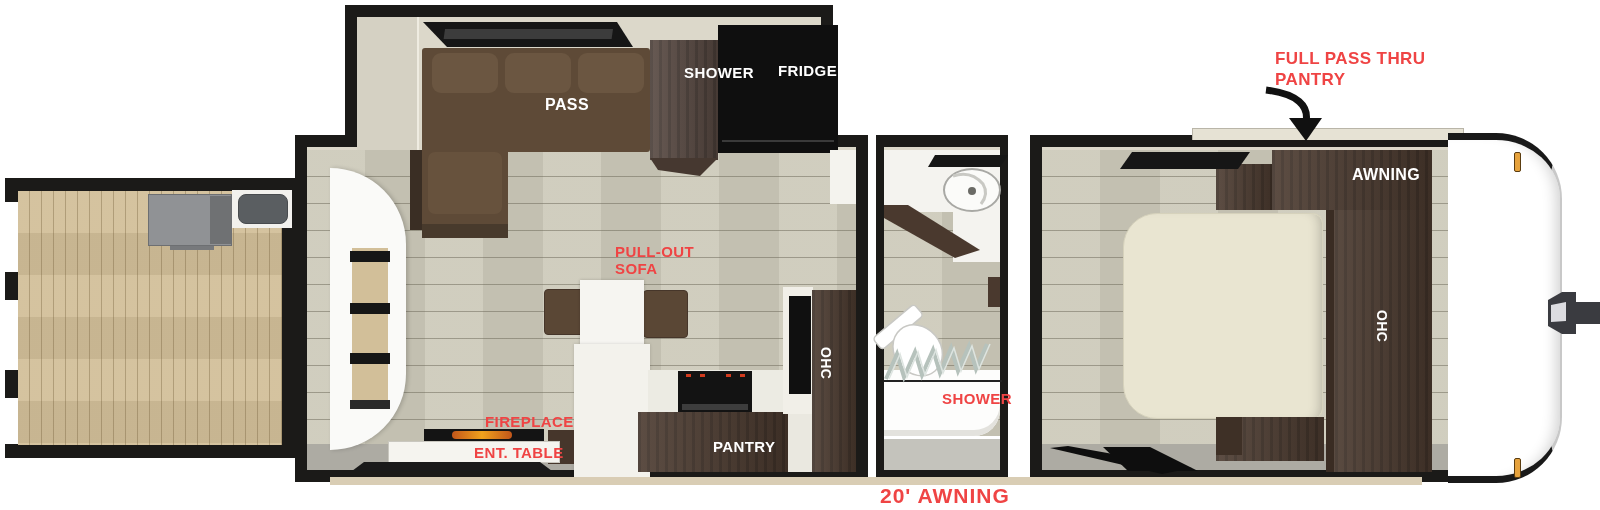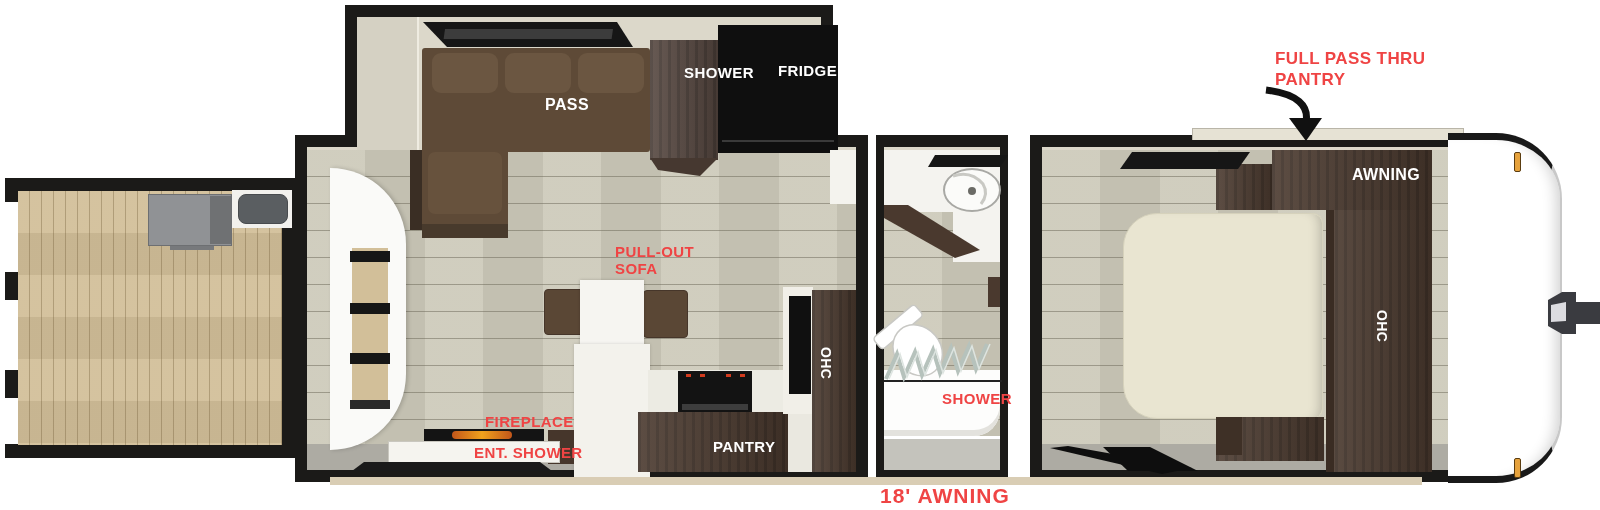--- a/index.html
+++ b/index.html
@@ -122,21 +122,21 @@
     </div>
 
   <div class="lbl" style="left:425px;top:413px;width:120px;font-size:15px;">
       <span>FIREPLACE</span>
     </div>
   <div style="left:424px;top:429px;width:120px;height:12px;background:#141414;"></div>
   <div style="left:452px;top:431px;width:60px;height:8px;border-radius:4px;background:linear-gradient(90deg,#c2561a,#f0a21d,#c2561a);"></div>
   <div style="left:548px;top:430px;width:26px;height:34px;background:#46362b;"></div>
   <div style="left:388px;top:441px;width:172px;height:22px;background:#f5f4ef;border:1px solid #c9c7bf;"></div>
   <div class="lbl" style="left:388px;top:444px;width:172px;font-size:15px;">
-      <span>ENT. SHOWER</span>
+      <span>ENT. TABLE</span>
     </div>
   <div style="left:352px;top:462px;width:200px;height:9px;background:#1a1a1a;clip-path:polygon(6% 0,94% 0,100% 100%,0 100%);"></div>
 
   <div style="left:884px;top:150px;width:116px;height:62px;background:#f4f3ef;"></div>
   <div style="left:953px;top:210px;width:47px;height:52px;background:#f4f3ef;"></div>
   <div style="left:943px;top:168px;width:58px;height:44px;background:#fbfbf9;border:2px solid #a8a8a4;border-radius:50%;"></div>
   <div style="left:968px;top:187px;width:8px;height:8px;background:#6b6b66;border-radius:50%;"></div>
   <div style="left:988px;top:277px;width:12px;height:30px;background:#4a392e;"></div>
   <div style="left:884px;top:370px;width:116px;height:66px;background:#fdfdfc;border-radius:0 0 26px 0;box-shadow:inset 0 -6px 0 #e3e2dd;"></div>
   <div class="lbl" style="left:884px;top:390px;width:116px;font-size:15px;">
@@ -197,16 +197,16 @@
     <polygon points="1551,305 1566,302 1566,321 1551,322" fill="#dcdce0"></polygon>
   </svg>
 
   <div class="lbl" style="left:1160px;top:48px;width:230px;font-size:17px;line-height:21px;">
     <span>FULL PASS THRU</span>
       <br>
       <span>PANTRY</span>
   </div>
   <div style="left:330px;top:477px;width:1092px;height:8px;background:#d9cdb4;z-index:2;"></div>
   <div class="lbl" style="left:790px;top:484px;width:180px;font-size:21px;letter-spacing:1px;">
-      <span>18' AWNING</span>
+      <span>20' AWNING</span>
     </div>
 
 </div>
 
 </body></html>

